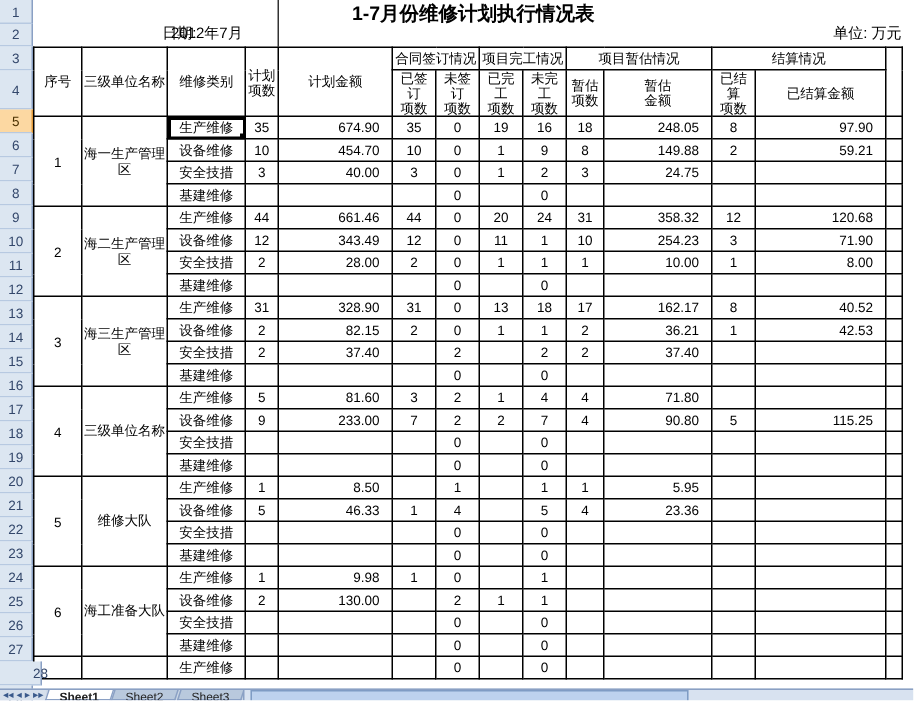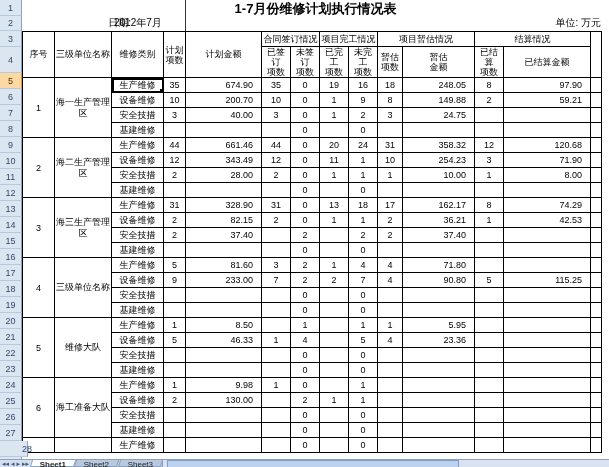--- a/index.html
+++ b/index.html
@@ -157,21 +157,21 @@
             <td class="num">16</td>
             <td class="num">18</td>
             <td class="num amt">248.05</td>
             <td class="num">8</td>
             <td class="num amt">97.90</td>
             <td class="pad"></td>
           </tr>
           <tr>
             <td class="cat">设备维修</td>
             <td class="num">10</td>
-            <td class="num amt">200.70</td>
+            <td class="num amt">454.70</td>
             <td class="num">10</td>
             <td class="num">0</td>
             <td class="num">1</td>
             <td class="num">9</td>
             <td class="num">8</td>
             <td class="num amt">149.88</td>
             <td class="num">2</td>
             <td class="num amt">59.21</td>
             <td class="pad"></td>
           </tr>
@@ -267,21 +267,21 @@
             <td class="cat">生产维修</td>
             <td class="num">31</td>
             <td class="num amt">328.90</td>
             <td class="num">31</td>
             <td class="num">0</td>
             <td class="num">13</td>
             <td class="num">18</td>
             <td class="num">17</td>
             <td class="num amt">162.17</td>
             <td class="num">8</td>
-            <td class="num amt">74.29</td>
+            <td class="num amt">40.52</td>
             <td class="pad"></td>
           </tr>
           <tr>
             <td class="cat">设备维修</td>
             <td class="num">2</td>
             <td class="num amt">82.15</td>
             <td class="num">2</td>
             <td class="num">0</td>
             <td class="num">1</td>
             <td class="num">1</td>

